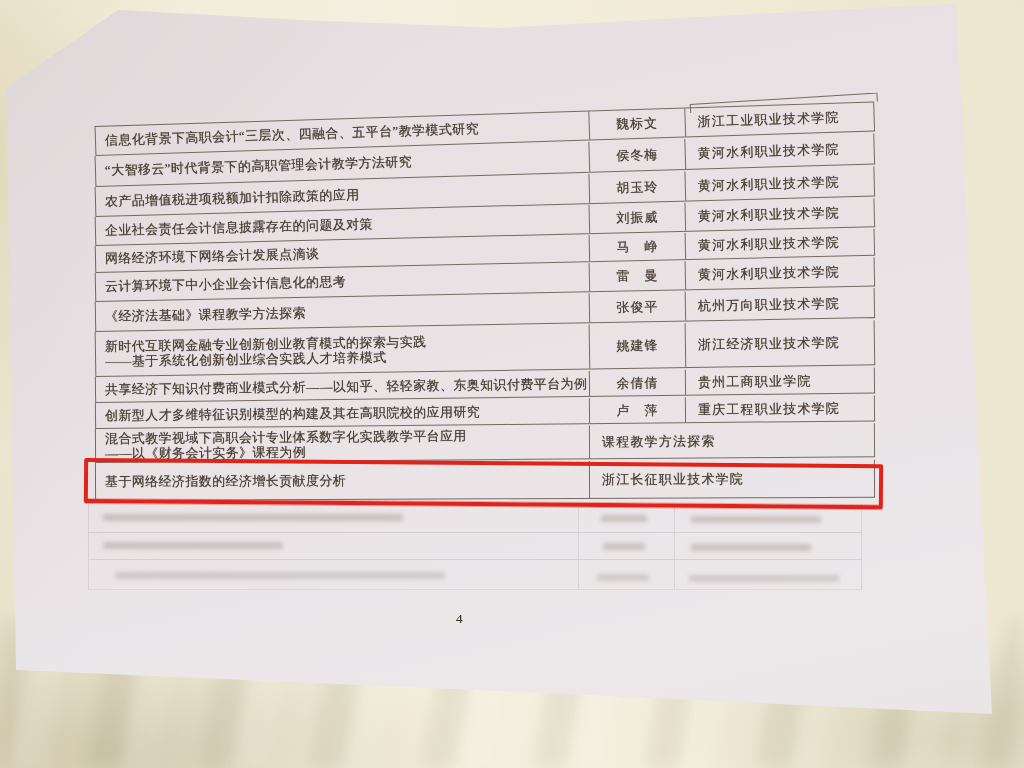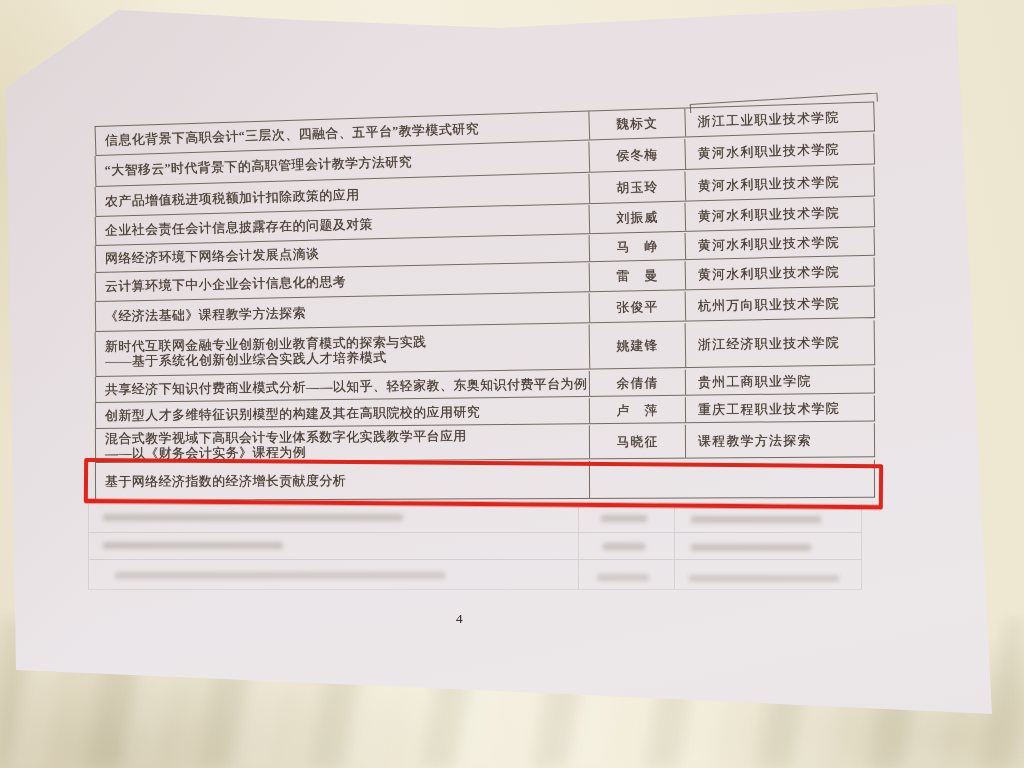--- a/index.html
+++ b/index.html
@@ -185,30 +185,30 @@
       </div>
     <div class="c3">
         <span>重庆工程职业技术学院</span>
       </div>
   </div>
   <div class="t-row" style="top:429px;height:34px;transform:rotate(-0.42deg)">
     <div class="c1" style="line-height:15px">
         <span>混合式教学视域下高职会计专业体系数字化实践教学平台应用</span>
         <span>——以《财务会计实务》课程为例</span>
       </div>
-    <div class="c2">
-        <span>马晓征</span>
-      </div>
     <div class="c3">
         <span>课程教学方法探索</span>
       </div>
   </div>
   <div class="t-row" style="top:463px;height:38px;transform:rotate(-0.24deg)">
     <div class="c1">
         <span>基于网络经济指数的经济增长贡献度分析</span>
+      </div>
+    <div class="c3">
+        <span>浙江长征职业技术学院</span>
       </div>
   </div>
 
   <div class="ghost-row" style="top:504px;height:29px">
     <div class="g1">
         <div class="smudge" style="left:14px;top:10px;width:300px"></div>
       </div>
     <div class="g2">
         <div class="smudge" style="left:22px;top:11px;width:46px"></div>
       </div>

